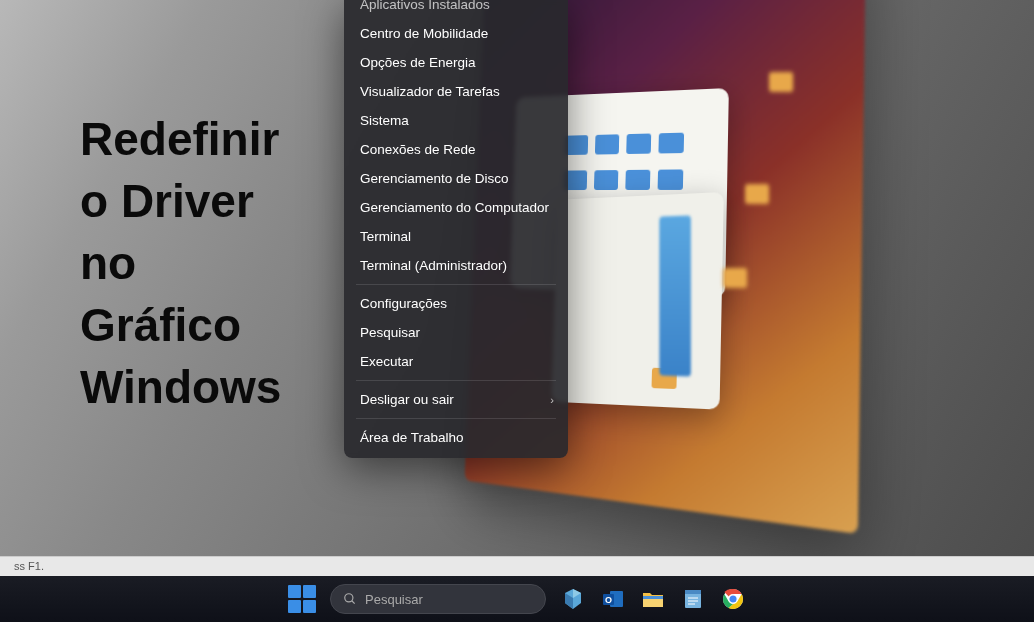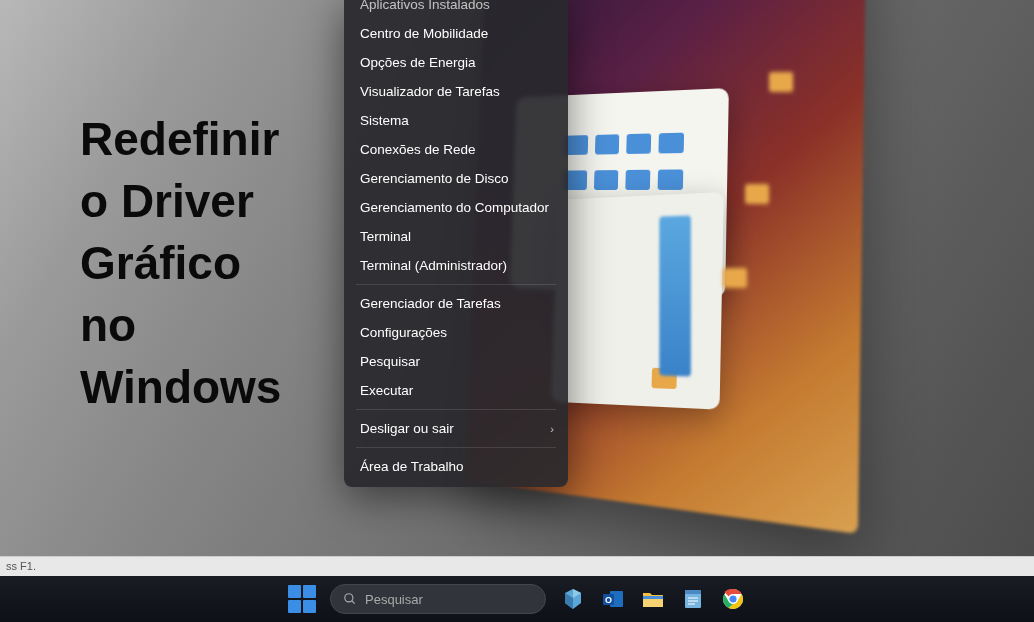--- a/index.html
+++ b/index.html
@@ -56,21 +56,21 @@
 
 
 .hint-bar {
   position: absolute;
   left: 0; right: 0;
   top: 556px;
   height: 20px;
   background: #e8e8e8;
   color: #555;
   font-size: 11px;
-  padding: 3px 6px;
+  padding: 3px 14px;
   border-top: 1px solid #ccc;
 }
 
 
 .winx-menu {
   position: absolute;
   left: 316px;
   top: 0;
   width: 224px;
   background: rgba(40,40,44,0.92);
@@ -173,40 +173,39 @@
   </div>
   <div class="side-strip"></div>
   <div class="folder-dot y" style="position:absolute;left:768px;top:72px;filter:blur(2px);transform:perspective(900px) rotateY(-22deg)"></div>
   <div class="folder-dot y" style="position:absolute;left:744px;top:184px;filter:blur(2px);transform:perspective(900px) rotateY(-22deg)"></div>
   <div class="folder-dot y" style="position:absolute;left:722px;top:268px;filter:blur(2px);transform:perspective(900px) rotateY(-22deg)"></div>
 </div>
 
 <div class="title-text">
   <div>Redefinir</div>
   <div>o Driver</div>
+  <div>no</div>
   <div>Gráfico</div>
-  <div>no</div>
   <div>Windows</div>
 </div>
 
 <div class="winx-menu">
 
   <div class="menu-item faded" style="margin-top:-10px"><span>Aplicativos Instalados</span></div>
   <div class="menu-item"><span>Centro de Mobilidade</span></div>
   <div class="menu-item"><span>Opções de Energia</span></div>
   <div class="menu-item"><span>Visualizador de Tarefas</span></div>
   <div class="menu-item"><span>Sistema</span></div>
   <div class="menu-item"><span>Conexões de Rede</span></div>
   <div class="menu-item"><span>Gerenciamento de Disco</span></div>
   <div class="menu-item"><span>Gerenciamento do Computador</span></div>
   <div class="menu-item"><span>Terminal</span></div>
   <div class="menu-item"><span>Terminal (Administrador)</span></div>
   <div class="menu-sep"></div>
 
-  <div class="menu-item"><span>Gerenciador de Tarefas</span></div>
   <div class="menu-item"><span>Configurações</span></div>
   <div class="menu-item"><span>Pesquisar</span></div>
   <div class="menu-item"><span>Executar</span></div>
   <div class="menu-sep"></div>
 
   <div class="menu-item">
     <span>Desligar ou sair</span>
     <span class="chevron">›</span>
   </div>
   <div class="menu-sep"></div>

